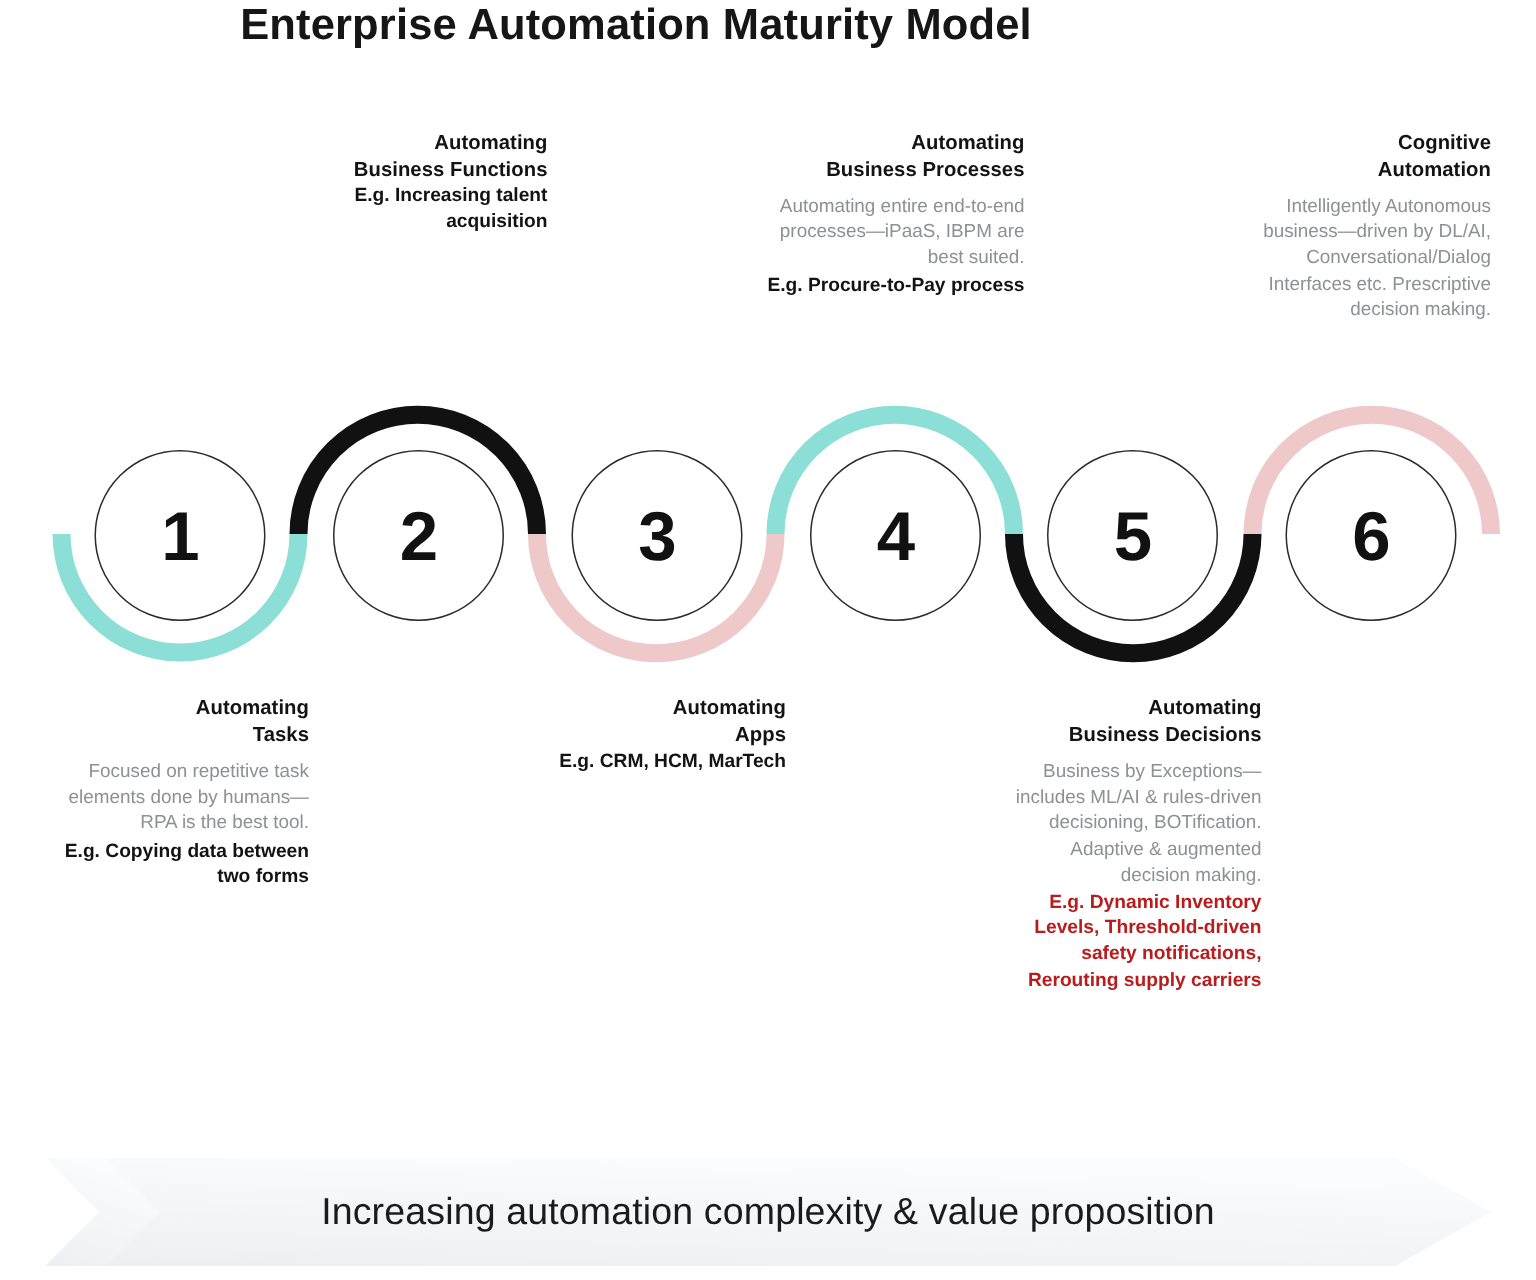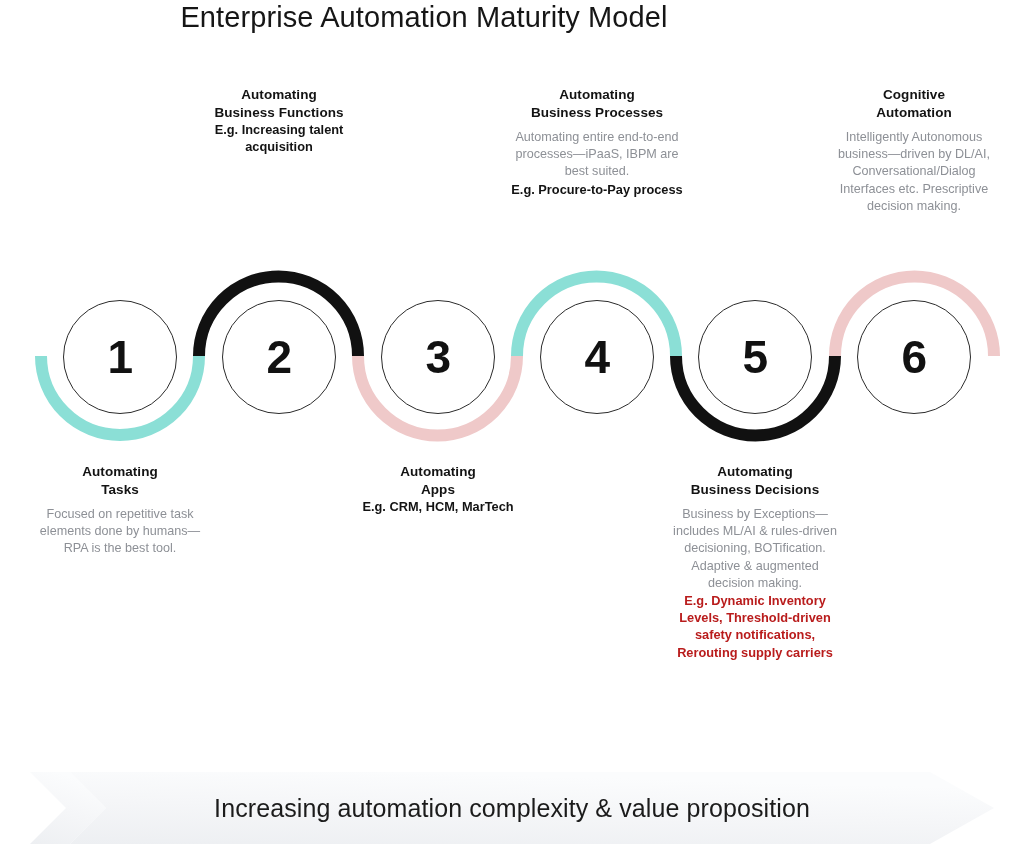--- a/index.html
+++ b/index.html
@@ -17,21 +17,21 @@
   }
 
   
   #page-title {
     position: absolute;
     left: 0;
     top: 0px;
     width: 848px;
     text-align: center;
     font-size: 29px;
-    font-weight: 400;
+    font-weight: 700;
     letter-spacing: 0.1px;
     color: #161616;
     line-height: 34px;
   }
 
   
   #wave-stage {
     position: absolute;
     left: 0;
     top: 270px;
@@ -67,21 +67,21 @@
     line-height: 46px;
     color: #111111;
     letter-spacing: -0.5px;
   }
 
   
   .step-block {
     position: absolute;
     width: 172px;
     margin-left: -86px;
-    text-align: center;
+    text-align: right;
   }
   .step-heading {
     font-size: 13.5px;
     font-weight: 700;
     line-height: 17.5px;
     color: #131313;
     letter-spacing: 0.05px;
   }
   .step-body {
     margin-top: 8px;
@@ -193,20 +193,21 @@
     <span class="step-number" style="color: rgb(17, 17, 17);">6</span>
   </div>
 </div>
 
 <div class="step-block" id="block-bot-1" style="left:120px; top:463px;">
   <div class="step-heading" style="color: rgb(19, 19, 19);">
     <span>Automating</span><br>
     <span>Tasks</span>
   </div>
   <div class="step-body" style="color: rgb(141, 144, 150);">Focused on repetitive task elements done by humans—RPA is the best tool.</div>
+  <div class="step-eg" style="color: rgb(19, 19, 19);">E.g. Copying data between two forms</div>
 </div>
 
 <div class="step-block" id="block-bot-3" style="left:438px; top:463px;">
   <div class="step-heading" style="color: rgb(19, 19, 19);">
     <span>Automating</span><br>
     <span>Apps</span>
   </div>
   <div class="step-eg" style="color: rgb(19, 19, 19);">E.g. CRM, HCM, MarTech</div>
 </div>
 

